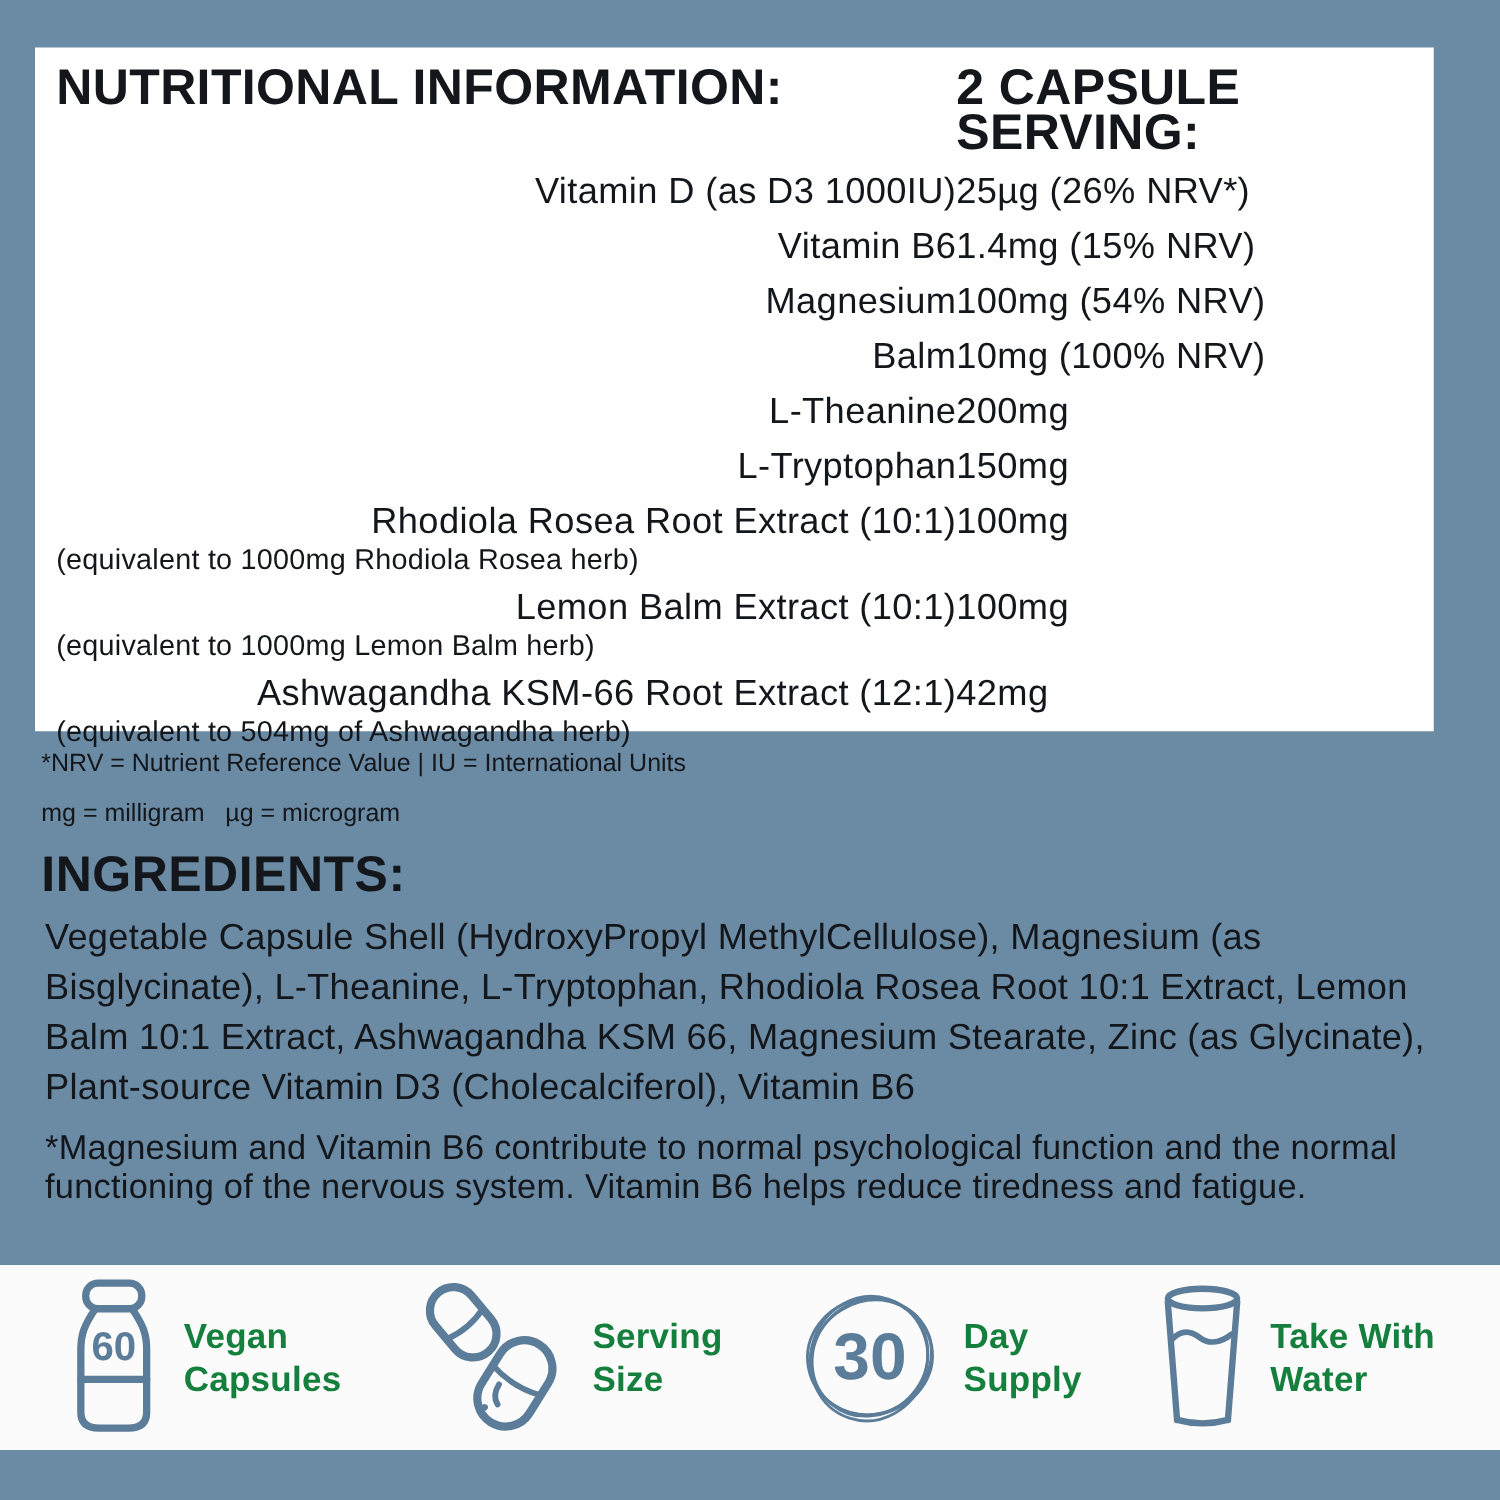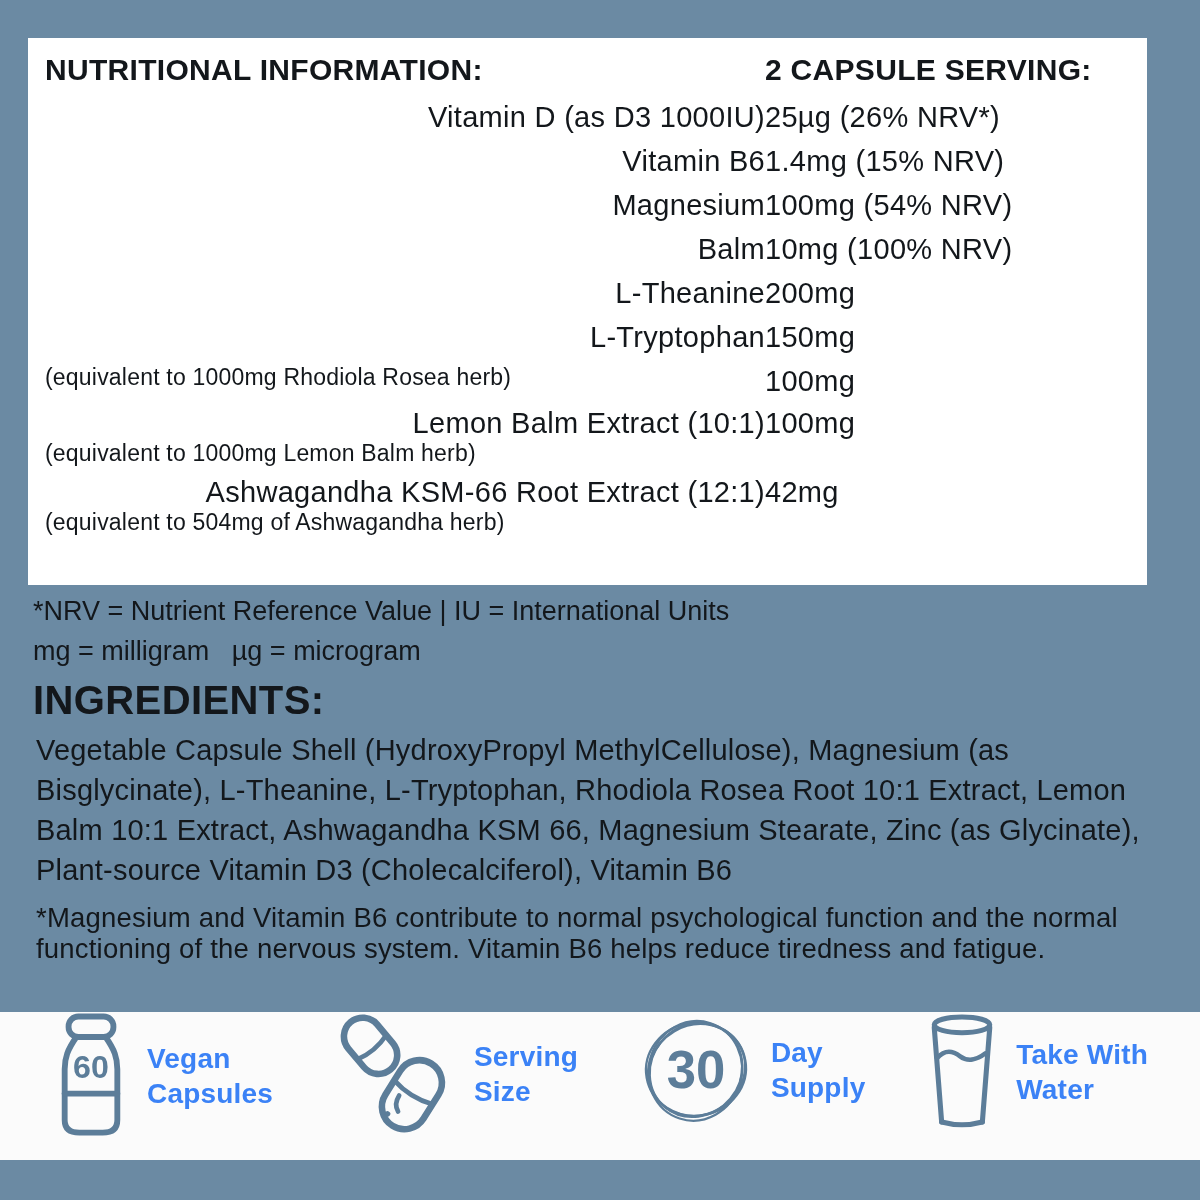--- a/index.html
+++ b/index.html
@@ -15,59 +15,59 @@
 
   
   .card {
     position:absolute; left:28px; top:38px;
     width:1119px; height:547px;
     background:#ffffff;
     padding:14px 18px 0 17px;
   }
   .table-header { display:flex; margin-bottom:12px; }
   .table-header .h-left, .table-header .h-right {
-    font-size:30px; font-weight:700; letter-spacing:.3px; line-height:36px;
+    font-size:40px; font-weight:700; letter-spacing:.3px; line-height:36px;
   }
   .col-label { width:720px; flex:none; }
   .row { display:flex; margin-bottom:10px; }
   .row.has-sub { margin-bottom:8px; }
   .row.extra-top { margin-top:6px; }
   .row-main { font-size:29px; line-height:34px; letter-spacing:.3px;text-align:right; }
   .row-sub  { font-size:23px; line-height:27px; letter-spacing:.2px; }
   .row-value { font-size:29px; line-height:34px; letter-spacing:.3px; }
 
   
-  .footnotes { position:absolute; left:33px; top:594px; font-size:27px; line-height:34px; }
+  .footnotes { position:absolute; left:33px; top:594px; font-size:20px; line-height:34px; }
   .footnotes .fn2 { margin-top:6px; white-space:pre-wrap; }
 
   .ingredients-heading {
     position:absolute; left:33px; top:678px;
     font-size:40px; font-weight:700; letter-spacing:.4px;
   }
   .ingredients-body {
     position:absolute; left:36px; top:730px; width:1118px;
     font-size:29px; line-height:40px; letter-spacing:.2px;
   }
   .claim-note {
     position:absolute; left:36px; top:902px; width:1130px;
     font-size:27.5px; line-height:31px; letter-spacing:.2px;
   }
 
   
   .badge-strip {
     position:absolute; left:0; top:1012px;
     width:1200px; height:148px;
     background:#fbfbfb;
-    display:flex; align-items:flex-start; justify-content:space-between;
+    display:flex; align-items:center; justify-content:space-between;
     padding:0 52px;
   }
   .badge { display:flex; align-items:center; gap:17px; }
   .badge-label {
     font-size:28px; font-weight:700; line-height:35px;
-    color:#3b82f6; white-space:pre-wrap; letter-spacing:.2px;
+    color:#15803d; white-space:pre-wrap; letter-spacing:.2px;
   }
   .icon svg { display:block; }
   .icon .stroke { fill:none; stroke:#5c7d99; stroke-linecap:round; stroke-linejoin:round; }
   .icon text { fill:#5c7d99; font-family:"Liberation Sans",sans-serif; font-weight:700; }
 </style>
 </head>
 <body>
 
 <div class="card">
   <div class="table-header">
@@ -106,20 +106,21 @@
     <div class="row-value">200mg</div>
   </div>
   <div class="row">
     <div class="col-label">
         <div class="row-main">L-Tryptophan</div>
       </div>
     <div class="row-value">150mg</div>
   </div>
   <div class="row has-sub">
     <div class="col-label">
+      <div class="row-main">Rhodiola Rosea Root Extract (10:1)</div>
       <div class="row-sub">(equivalent to 1000mg Rhodiola Rosea herb)</div>
     </div>
     <div class="row-value">100mg</div>
   </div>
   <div class="row has-sub">
     <div class="col-label">
       <div class="row-main">Lemon Balm Extract (10:1)</div>
       <div class="row-sub">(equivalent to 1000mg Lemon Balm herb)</div>
     </div>
     <div class="row-value">100mg</div>

